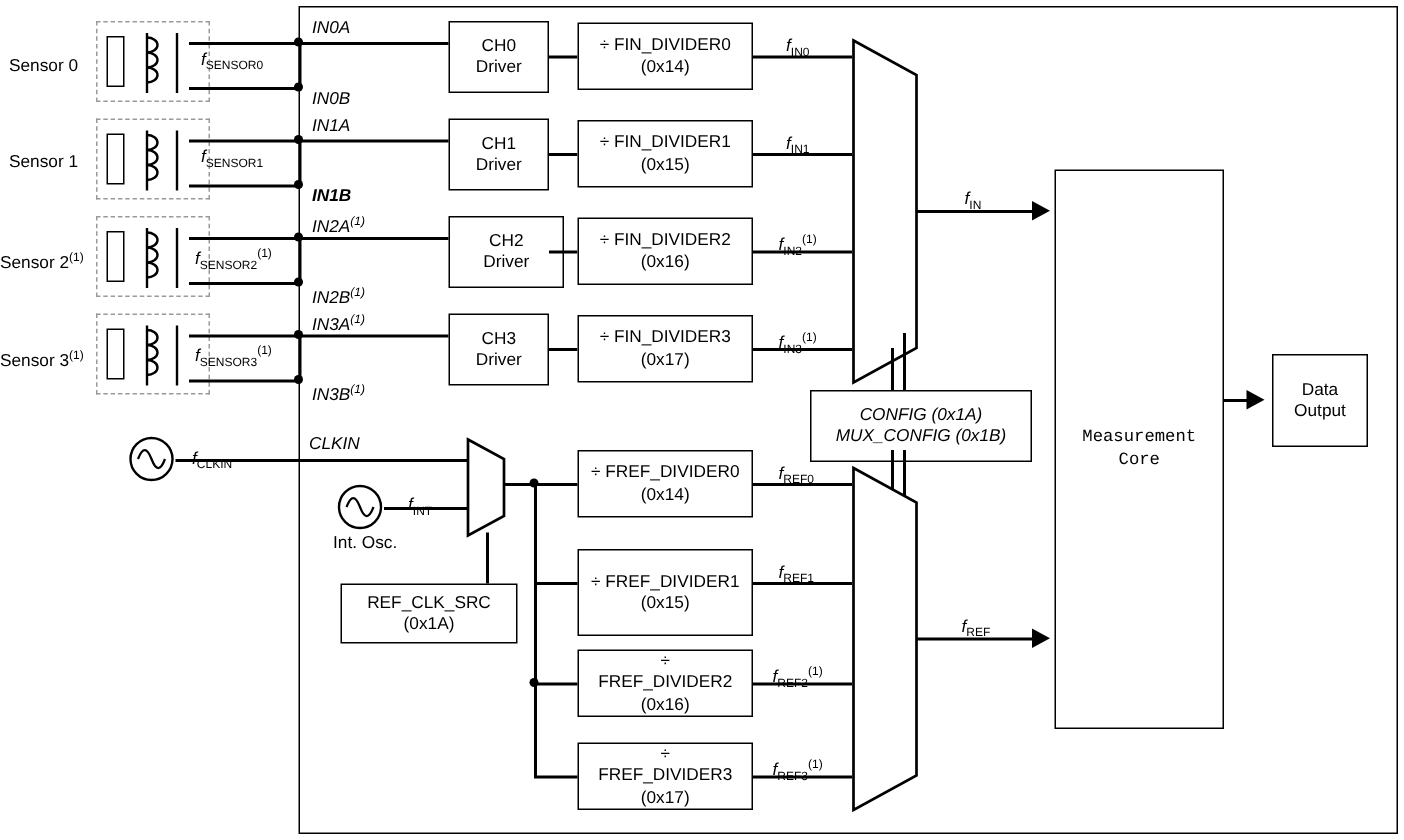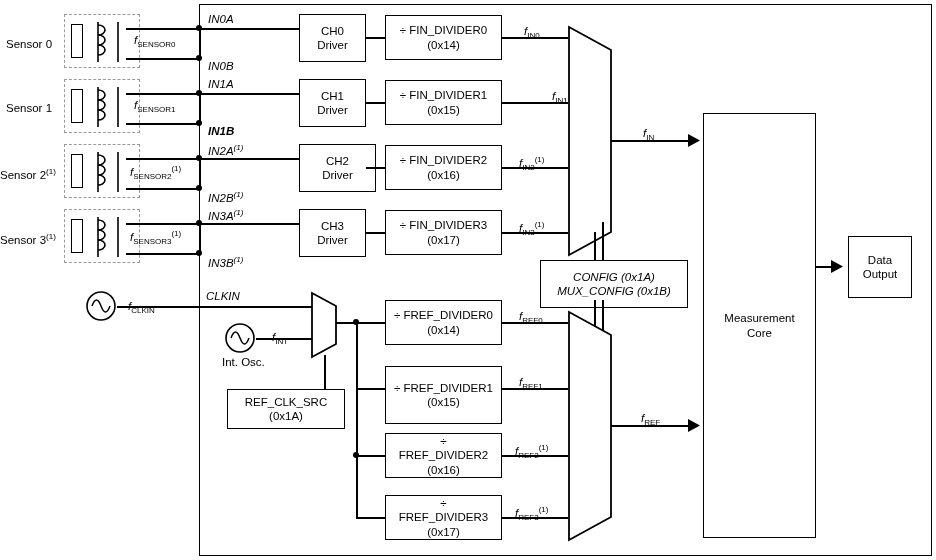--- a/index.html
+++ b/index.html
@@ -178,21 +178,21 @@
   </div>
 
   <div class="line hline" style="left:502px;top:37px;width:66px;"></div>
   <div class="line hline" style="left:502px;top:102px;width:66px;"></div>
   <div class="line hline" style="left:502px;top:167px;width:66px;"></div>
   <div class="line hline" style="left:502px;top:232px;width:66px;"></div>
 
   <div class="lbl" style="left:524px;top:25px;">
     <span class="ital">f</span><span class="sub">IN0</span>
   </div>
-  <div class="lbl" style="left:524px;top:90px;margin-left:28px;">
+  <div class="lbl" style="left:524px;top:90px;">
     <span class="ital">f</span><span class="sub">IN1</span>
   </div>
   <div class="lbl" style="left:519px;top:155px;">
     <span class="ital">f</span><span class="sub">IN2</span><span class="sup">(1)</span>
   </div>
   <div class="lbl" style="left:519px;top:220px;">
     <span class="ital">f</span><span class="sub">IN3</span><span class="sup">(1)</span>
   </div>
 
   <svg style="left:568px;top:26px;width:46px;height:230px;">
@@ -300,21 +300,21 @@
     <polygon points="1,1 43,24 43,206 1,229" fill="#fff" stroke="#000" stroke-width="1.8"></polygon>
   </svg>
   <div class="line hline" style="left:611px;top:425px;width:84px;"></div>
   <svg style="left:688px;top:419px;width:14px;height:14px;">
     <polygon points="0,0 12,6.5 0,13" fill="#000"></polygon>
   </svg>
   <div class="lbl" style="left:641px;top:412px;">
     <span class="ital">f</span><span class="sub">REF</span>
   </div>
 
-  <div class="box" style="left:703px;top:113px;width:113px;height:425px;">
+  <div class="box" style="left:703px;top:113px;width:113px;height:373px;font-family:Liberation Mono, monospace;">
     <div>Measurement</div>
     <div>Core</div>
   </div>
 
   <div class="line hline" style="left:816px;top:266px;width:22px;"></div>
   <svg style="left:831px;top:260px;width:14px;height:14px;">
     <polygon points="0,0 12,6.5 0,13" fill="#000"></polygon>
   </svg>
 
   <div class="box" style="left:848px;top:236px;width:64px;height:62px;">

